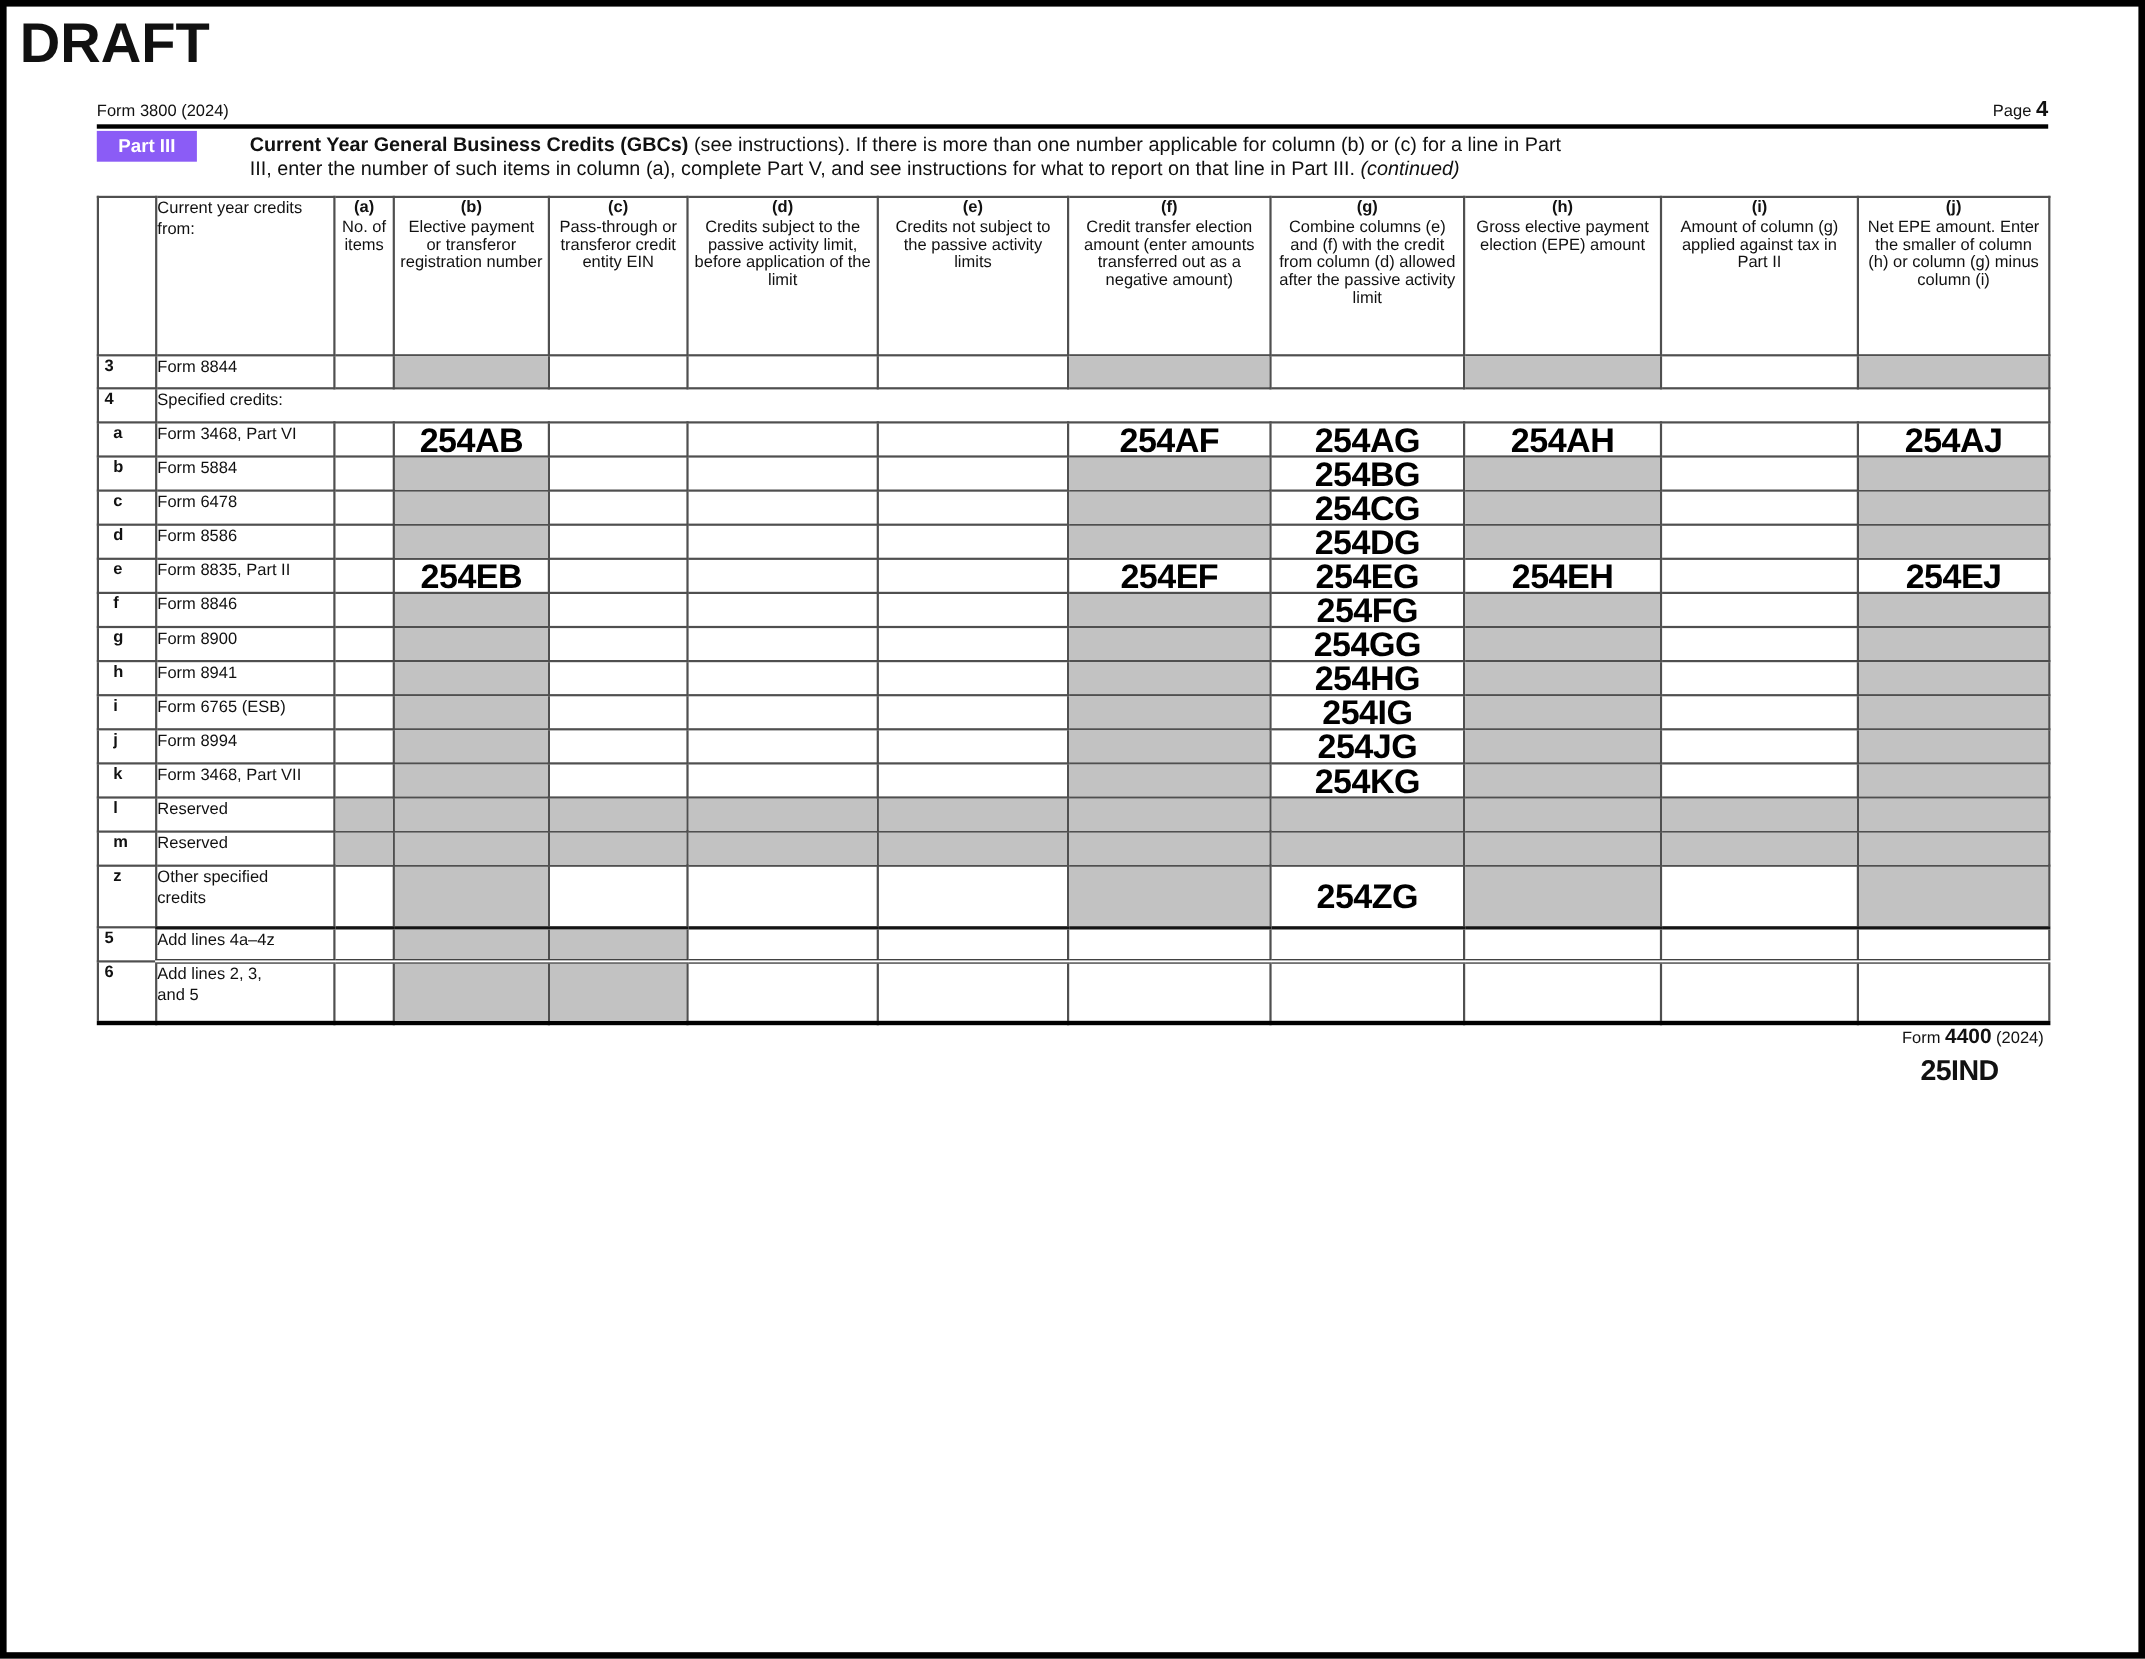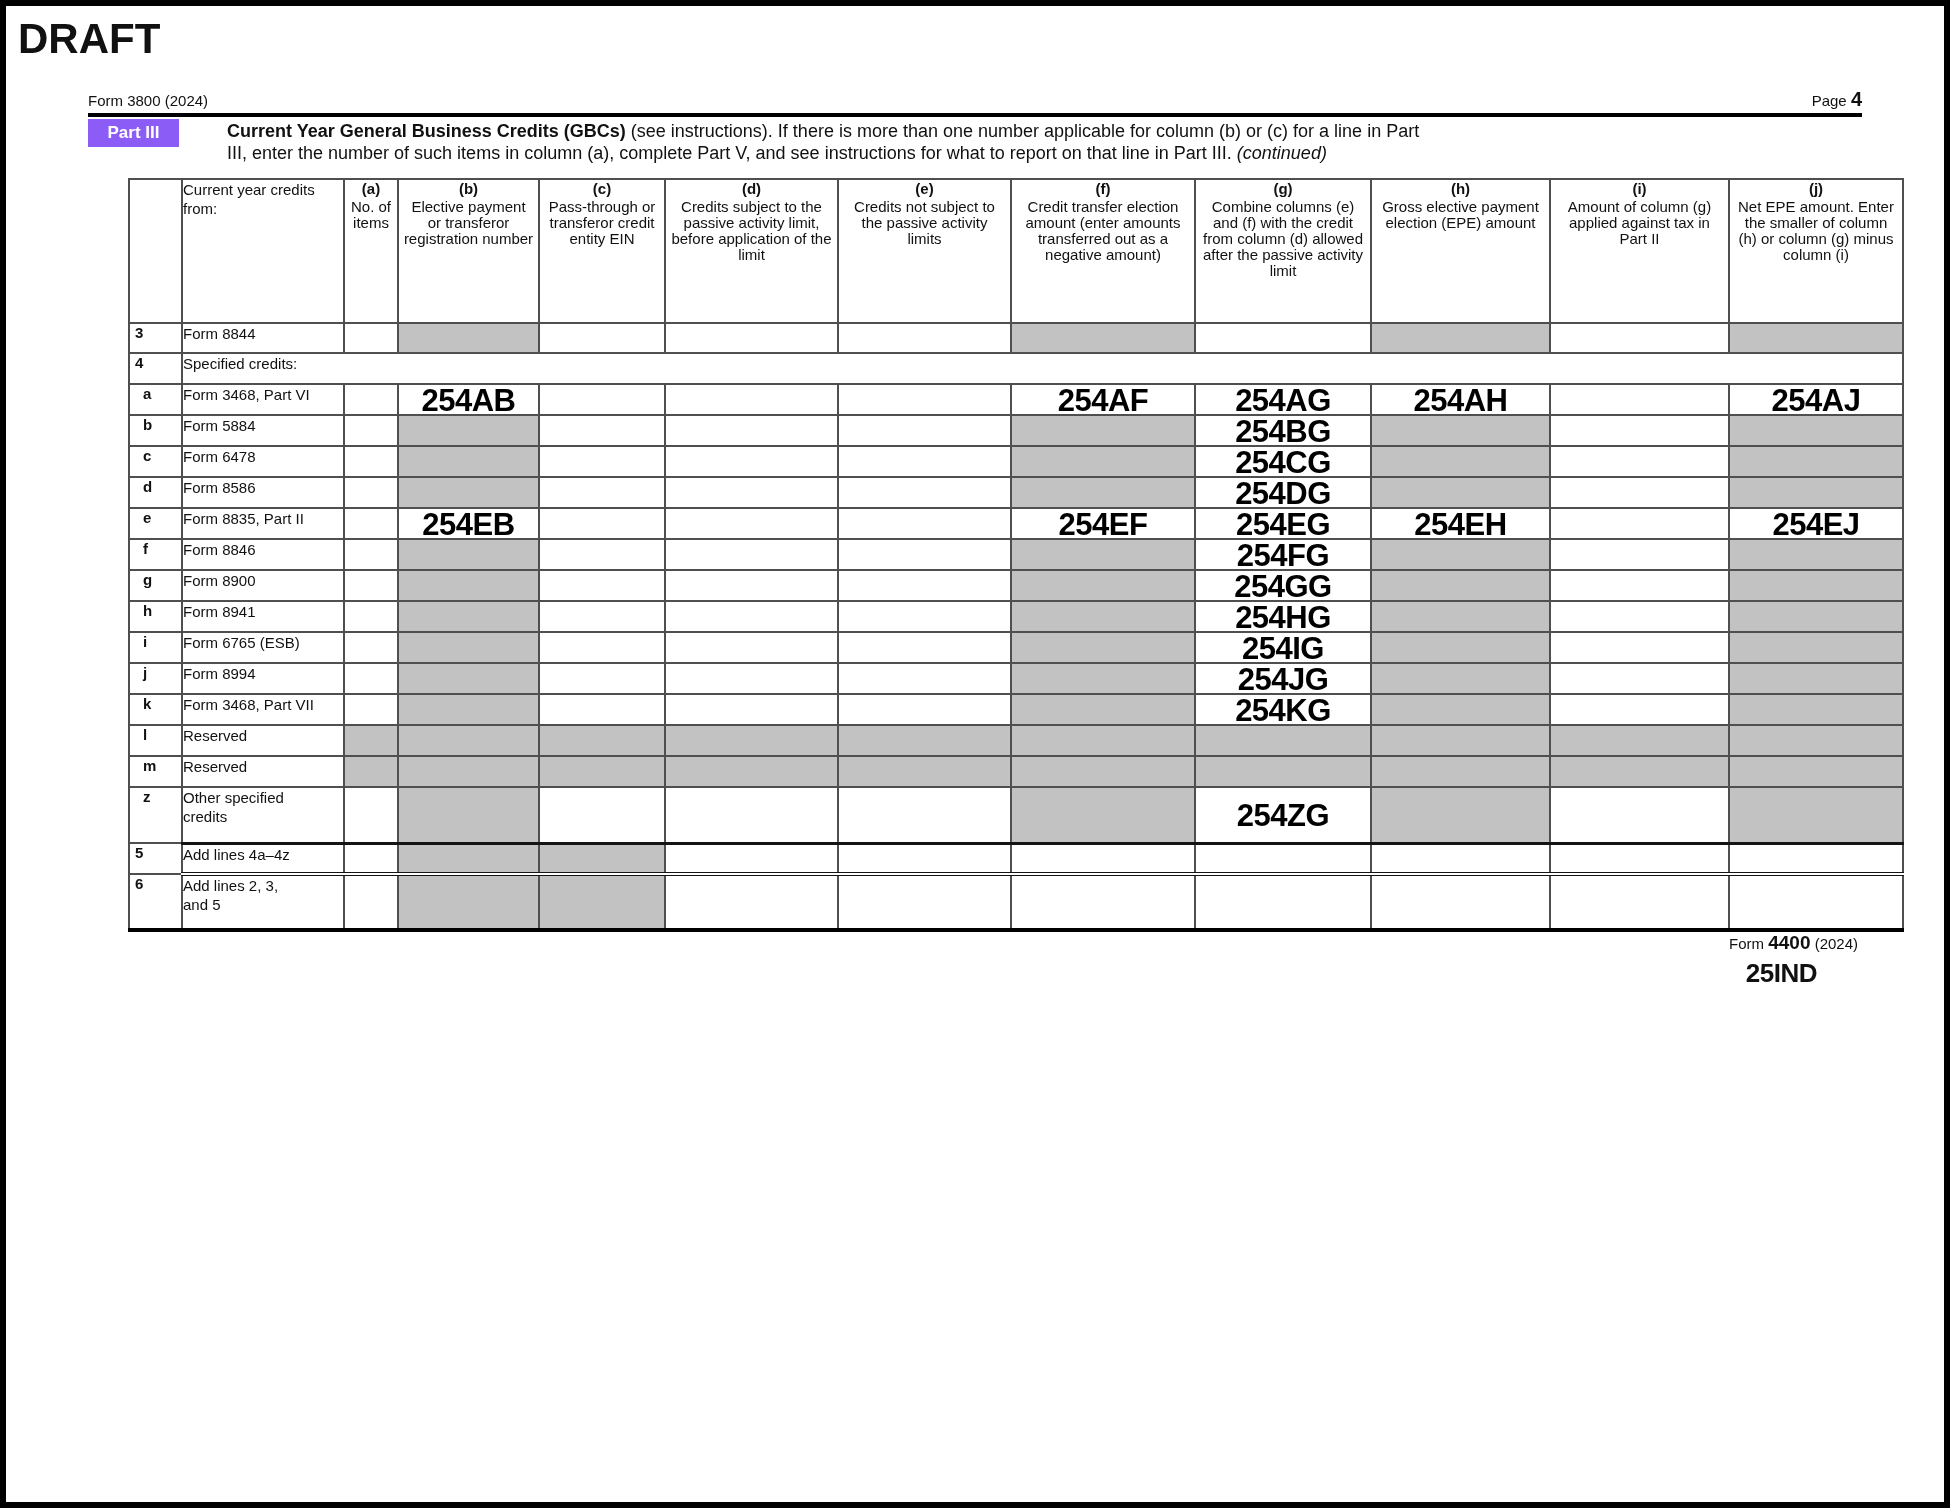--- a/index.html
+++ b/index.html
@@ -8,21 +8,21 @@
     width:1950px;height:1508px;
     background:#fff;
     border:6px solid #000;
     box-sizing:border-box;
     overflow:hidden;
     font-family:"Liberation Sans","DejaVu Sans",sans-serif;
     color:#111;
   }
   .draft{
     position:absolute;left:12px;top:4px;
-    font-size:42px;font-weight:800;letter-spacing:0px;line-height:58px;
+    font-size:51px;font-weight:800;letter-spacing:0px;line-height:58px;
   }
   .form-id-top{position:absolute;left:82px;top:86px;font-size:15px;}
   .page-num{position:absolute;right:82px;top:82px;font-size:15px;}
   .page-num b{font-size:20px;font-weight:700;}
   .part-bar{
     position:absolute;left:82px;top:107px;width:1774px;
     border-top:4px solid #000;
     display:flex;align-items:flex-start;
   }
   .part-chip{
@@ -35,21 +35,20 @@
   .part-text{margin-left:48px;font-size:18px;line-height:22px;padding-top:3px;}
   .part-text .ttl{font-weight:700;}
   .part-text .cont{font-style:italic;}
 
   table.credits{
     position:absolute;left:82px;top:172px;width:1774px;
     border-collapse:collapse;table-layout:fixed;
     border-top:2px solid #333;
     border-bottom:4px solid #000;
     border-right:2px solid #4a4a4a;
-    margin-left:40px;
   }
   table.credits td, table.credits th{
     border:2px solid #4f4f4f;
     padding:0;margin:0;vertical-align:top;
     font-size:15px;font-weight:400;color:#111;
     position:relative;overflow:visible;
     box-sizing:border-box;
   }
   thead tr{height:144px;}
   tbody tr{height:31px;}

